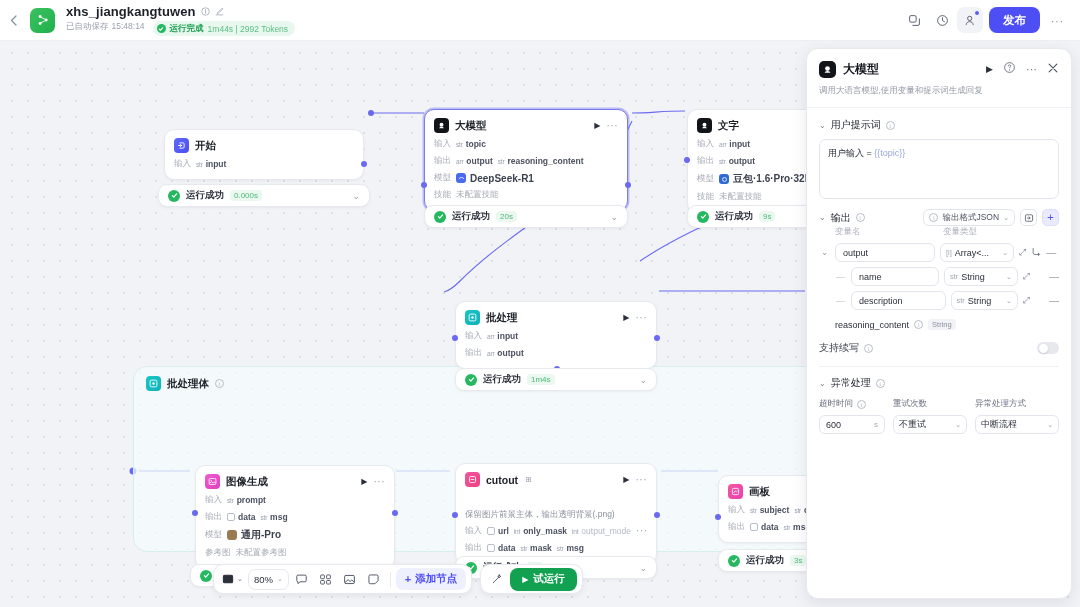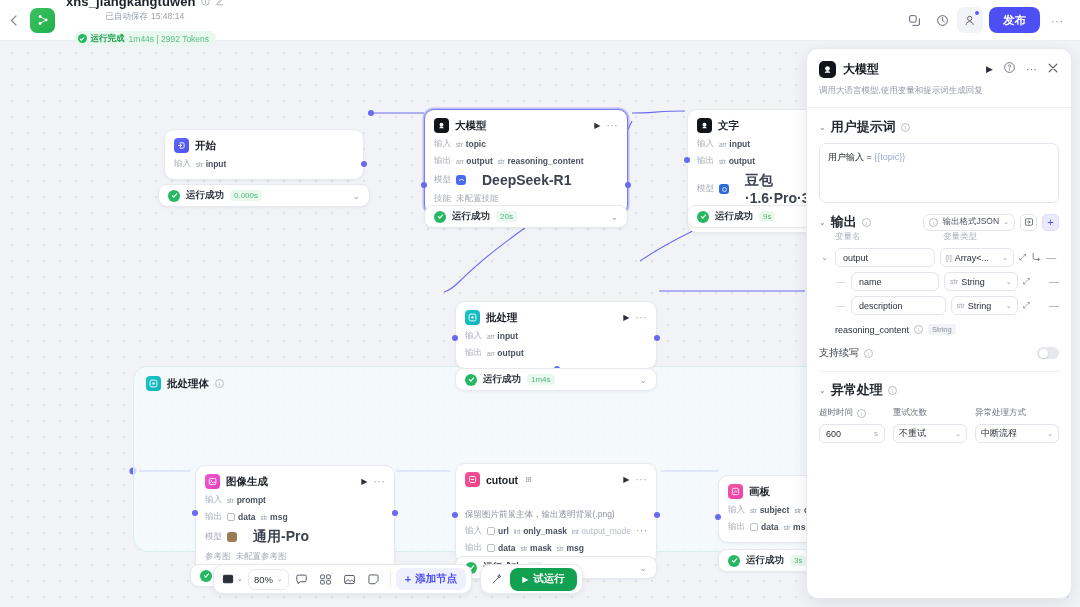--- a/index.html
+++ b/index.html
@@ -23,21 +23,21 @@
   .app-logo {
     width: 25px; height: 25px; border-radius: 7px;
     background: linear-gradient(135deg,#3dc15f,#1eb14d);
     display: flex; align-items: center; justify-content: center; margin-left: 4px;
     flex: none;
   }
   .hdr-titlewrap { margin-left: 11px; display: flex; flex-direction: column; justify-content: center; }
   .hdr-row1 { display: flex; align-items: center; gap: 5px; }
   .hdr-name { font-size: 13px; font-weight: bold; color: #1c2028; letter-spacing: .1px; }
   .ico-sm { color: #9aa0ae; font-size: 10px; display:inline-flex; align-items:center; }
-  .hdr-row2 { display: flex; align-items: center; gap: 8px; margin-top: 2px; flex-direction: column; }
+  .hdr-row2 { display: flex; align-items: flex-start; gap: 8px; margin-top: 2px; }
   .hdr-autosave { font-size: 8.5px; color: #9aa0ae; white-space: nowrap; }
   .hdr-autosave .t { margin-left: 3px; }
   .run-pill {
     display: flex; align-items: center; gap: 4px; background: #e8f8ee;
     border-radius: 9px; padding: 1px 7px 1px 4px; height: 15px;
   }
   .run-pill .ck {
     width: 9px; height: 9px; border-radius: 50%; background: #25b860;
     display:flex;align-items:center;justify-content:center;
   }
@@ -108,21 +108,21 @@
   .prow { display:flex; align-items:center; margin-top:5px; gap:5px; flex-wrap:nowrap; }
   .plabel { font-size:8.5px;color:#a7abb6; flex:none; }
   .ptag { display:flex;align-items:center;gap:3px;font-size:8.5px;color:#4b5160;
           white-space:nowrap; font-weight:bold;}
   .tchip {
     font-size:6.5px; color:#9aa0ae; border:0; font-weight:normal;
     letter-spacing:-.2px;
   }
   .tsq { width:8px;height:8px;border:1px solid #b9bdc9;border-radius:2px;display:inline-block;}
   .mute { color:#b5b9c4; font-weight:normal; }
-  .pmodel { display:flex;align-items:center;gap:16px;font-size:14px;color:#3c424f;font-weight:bold;}
+  .pmodel { display:flex;align-items:center;gap:4px;font-size:10px;color:#3c424f;font-weight:bold;}
   .mico { width:10px;height:10px;border-radius:3px;display:inline-flex;align-items:center;justify-content:center;flex:none;}
   .port {
     position:absolute; width:6px;height:6px;border-radius:50%;background:#6a6af0;
   }
   
   .status {
     position:absolute; background:#fff; border-radius:9px; border:1px solid #e7e9ef;
     box-shadow:0 1px 3px rgba(22,26,40,.05);
     display:flex; align-items:center; padding: 0 9px; height:23px;
   }
@@ -171,21 +171,21 @@
   .pnl-ico { width:17px;height:17px;border-radius:5px;background:#111418;
     display:flex;align-items:center;justify-content:center;flex:none;}
   .pnl-title { font-size:12px;font-weight:bold;color:#15181f; }
   .pnl-head-actions { margin-left:auto;display:flex;align-items:center;gap:10px;color:#6b7180; }
   .pnl-desc { font-size:8.5px;color:#9398a5;margin-top:7px; }
   .pnl-body { flex:1; overflow:hidden; }
 
   .sec { padding: 10px 12px 0 12px; }
   .sec-hd { display:flex;align-items:center;gap:5px; }
   .chev-d { color:#7d838f;font-size:8px; }
-  .sec-title { font-size:13px;font-weight:bold;color:#23272f; }
+  .sec-title { font-size:10px;font-weight:normal;color:#23272f; }
   .i-circ { width:9px;height:9px;border-radius:50%;border:1px solid #b9bdc9;color:#b9bdc9;
     font-size:6.5px;display:inline-flex;align-items:center;justify-content:center;flex:none;
     font-family:"Liberation Serif",serif;}
   .sec-hd-right { margin-left:auto;display:flex;align-items:center;gap:5px; }
   .fmt-select {
     display:flex;align-items:center;gap:4px;border:1px solid #e3e5ec;border-radius:6px;
     height:17px;padding:0 5px;font-size:8.5px;color:#4b5160;cursor:pointer;background:#fff;
   }
   .sq-btn { width:17px;height:17px;border:1px solid #e3e5ec;border-radius:5px;display:flex;
     align-items:center;justify-content:center;color:#5b6170;cursor:pointer;background:#fff;}

